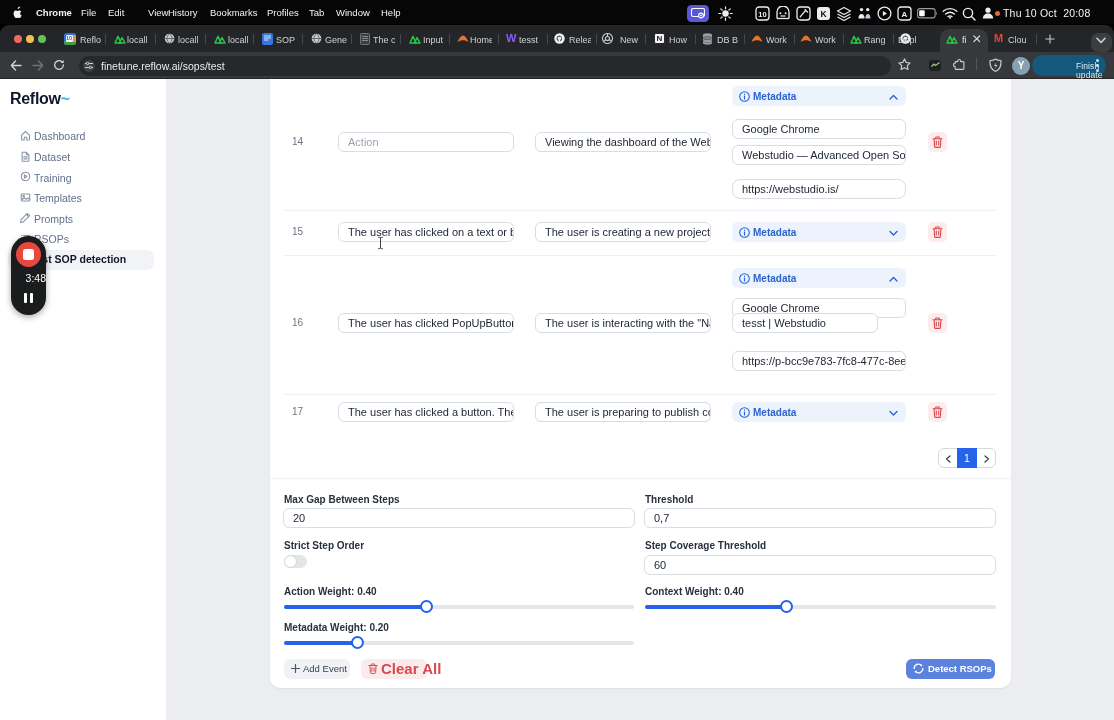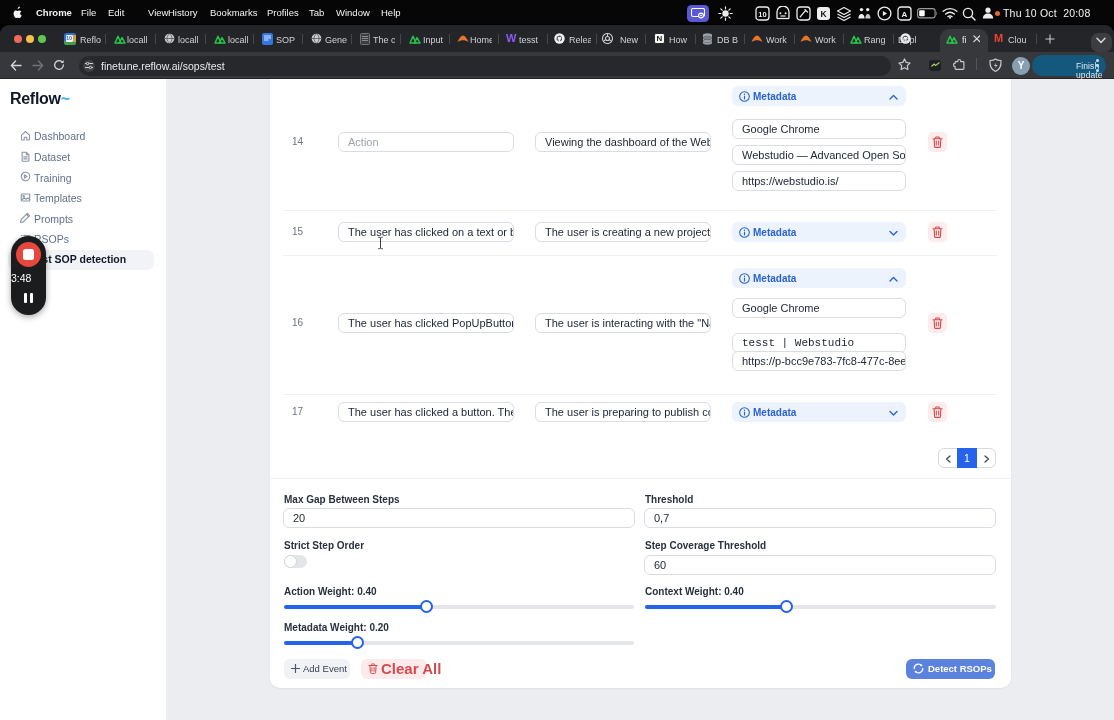--- a/index.html
+++ b/index.html
@@ -376,37 +376,37 @@
 <div class="sitem" style="top:132.5px;line-height:14px;">Prompts</div>
 <svg class="sico" style="top:153.5px" width="11" height="11" viewBox="0 0 13 13" fill="none" stroke="#8b95a7" stroke-width="1.3" stroke-linecap="round" stroke-linejoin="round">
           <path d="M4.5 3h7M4.5 6.5h7M4.5 10h7M1.8 3h.5M1.8 6.5h.5M1.8 10h.5"></path>
         </svg>
 <div class="sitem" style="top:153px;line-height:14px;">RSOPs</div>
 <div class="abs" style="left:8px;top:171px;width:146px;height:20px;background:#f1f3f6;border-radius:7px;"></div>
 <div class="abs" style="left:33px;top:174px;font-size:10.5px;font-weight:600;color:#111827;line-height:12px;white-space:nowrap;">test SOP detection</div>
 <div class="abs" style="left:10.5px;top:157px;width:35.5px;height:79px;background:#1a1c1d;border-radius:18px;box-shadow:0 2px 6px rgba(0,0,0,.35);"></div>
 <div class="abs" style="left:16px;top:163px;width:25px;height:25px;border-radius:50%;background:#e8473e;"></div>
 <div class="abs" style="left:23px;top:170px;width:11px;height:11px;border-radius:2.5px;background:#fff;"></div>
-<div class="abs" style="left:11px;top:193px;width:35px;text-align:left;font-size:10.5px;color:#fff;line-height:12px;">3:48</div>
+<div class="abs" style="left:11px;top:193px;width:35px;text-align:right;font-size:10.5px;color:#fff;line-height:12px;">3:48</div>
 <div class="abs" style="left:24px;top:213.5px;width:2.6px;height:10.5px;background:#fff;border-radius:1px;"></div>
 <div class="abs" style="left:30px;top:213.5px;width:2.6px;height:10.5px;background:#fff;border-radius:1px;"></div>
 <div class="metabtn" style="left:732px;top:7px;">
           <svg class="info" width="11" height="11" viewBox="0 0 11 11">
             <circle cx="5.5" cy="5.5" r="4.8" fill="none" stroke="#2a63cf" stroke-width="1.1"></circle>
             <path d="M5.5 5v3" stroke="#2a63cf" stroke-width="1.2" stroke-linecap="round"></path>
             <circle cx="5.5" cy="3.2" r="0.7" fill="#2a63cf"></circle>
           </svg>
           <span class="mt">Metadata</span>
           <svg class="chev" width="9" height="6" viewBox="0 0 9 6">
             <path d="M1 5 4.5 1.5 8 5" stroke="#2a63cf" stroke-width="1.4" fill="none" stroke-linecap="round" stroke-linejoin="round"></path>
           </svg>
         </div>
 <div class="inp" style="left:732px;top:40px;width:174px;">Google Chrome</div>
 <div class="inp" style="left:732px;top:66px;width:174px;">Webstudio — Advanced Open Source W</div>
-<div class="inp" style="left:732px;top:92px;width:174px;">https://webstudio.is/</div>
+<div class="inp" style="left:732px;top:100px;width:174px;border-radius:8px;">https://webstudio.is/</div>
 <div class="rownum" style="left:292px;top:57px;line-height:12px;">14</div>
 <div class="inp ph" style="left:338px;top:53px;width:176px;">Action</div>
 <div class="inp" style="left:535px;top:53px;width:176px;">Viewing the dashboard of the Webstudi</div>
 <div class="trash" style="left:928px;top:53px;">
           <svg width="11" height="12" viewBox="0 0 11 12">
             <path d="M1 2.7h9M3.7 2.7V1.6c0-.3.2-.6.6-.6h2.4c.4 0 .6.3.6.6v1.1M2.1 2.7l.5 7.7c0 .5.5 1 1 1h3.8c.5 0 1-.5 1-1l.5-7.7" stroke="#d6494c" fill="none" stroke-width="1.1" stroke-linecap="round" stroke-linejoin="round"></path>
             <path d="M4.3 5v4M6.7 5v4" stroke="#d6494c" stroke-width="1.1" stroke-linecap="round"></path>
           </svg>
         </div>
 <div class="sep" style="left:283px;top:131px;width:714px;"></div>
@@ -439,21 +439,21 @@
             <circle cx="5.5" cy="5.5" r="4.8" fill="none" stroke="#2a63cf" stroke-width="1.1"></circle>
             <path d="M5.5 5v3" stroke="#2a63cf" stroke-width="1.2" stroke-linecap="round"></path>
             <circle cx="5.5" cy="3.2" r="0.7" fill="#2a63cf"></circle>
           </svg>
           <span class="mt">Metadata</span>
           <svg class="chev" width="9" height="6" viewBox="0 0 9 6">
             <path d="M1 5 4.5 1.5 8 5" stroke="#2a63cf" stroke-width="1.4" fill="none" stroke-linecap="round" stroke-linejoin="round"></path>
           </svg>
         </div>
 <div class="inp" style="left:732px;top:219px;width:174px;">Google Chrome</div>
-<div class="inp" style="left:732px;top:254px;width:174px;font-family:Liberation Mono, monospace;">tesst | Webstudio</div>
+<div class="inp" style="left:732px;top:234px;width:146px;">tesst | Webstudio</div>
 <div class="inp" style="left:732px;top:272px;width:174px;">https://p-bcc9e783-7fc8-477c-8eed-a</div>
 <div class="rownum" style="left:292px;top:238px;line-height:12px;">16</div>
 <div class="inp" style="left:338px;top:234px;width:176px;">The user has clicked PopUpButton. The</div>
 <div class="inp" style="left:535px;top:234px;width:176px;">The user is interacting with the "Naviga</div>
 <div class="trash" style="left:928px;top:234px;">
           <svg width="11" height="12" viewBox="0 0 11 12">
             <path d="M1 2.7h9M3.7 2.7V1.6c0-.3.2-.6.6-.6h2.4c.4 0 .6.3.6.6v1.1M2.1 2.7l.5 7.7c0 .5.5 1 1 1h3.8c.5 0 1-.5 1-1l.5-7.7" stroke="#d6494c" fill="none" stroke-width="1.1" stroke-linecap="round" stroke-linejoin="round"></path>
             <path d="M4.3 5v4M6.7 5v4" stroke="#d6494c" stroke-width="1.1" stroke-linecap="round"></path>
           </svg>
         </div>

